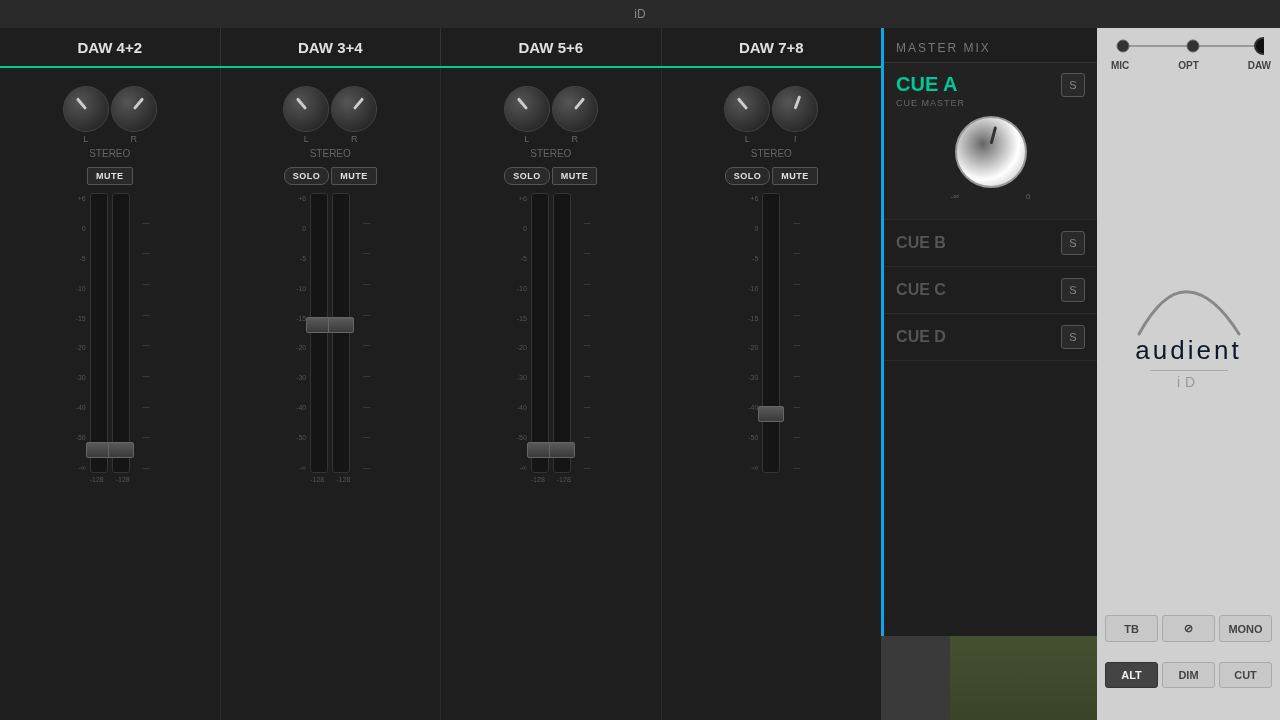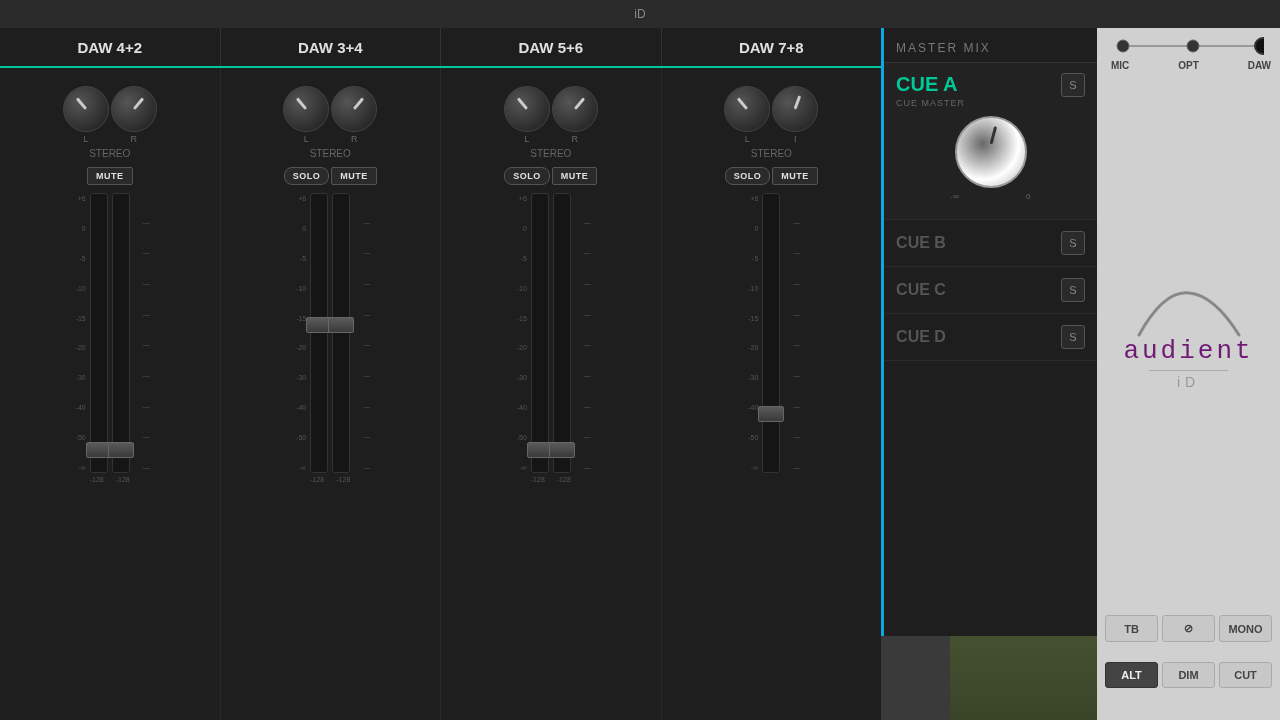--- a/index.html
+++ b/index.html
@@ -764,21 +764,21 @@
         <span style="color:#444;font-size:10px;font-weight:bold;">DAW</span>
       </div>
     </div>
 
     <div class="audient-logo-area">
       <div class="audient-logo">
         
         <svg width="130" height="55" viewBox="0 0 130 55">
           <path d="M 15,50 Q 40,5 65,8 Q 90,10 115,50" stroke="#888" stroke-width="3" fill="none" stroke-linecap="round"></path>
         </svg>
-        <div style="color:#701a75;font-size:26px;font-weight:300;letter-spacing:3px;margin-top:-8px;font-family:Liberation Mono, monospace;">audient</div>
+        <div style="color:#0f172a;font-size:26px;font-weight:300;letter-spacing:3px;margin-top:-8px;">audient</div>
         <div style="color:#999;font-size:14px;letter-spacing:5px;border-top:1px solid #aaa;margin-top:4px;padding-top:3px;width:60%;margin-left:auto;margin-right:auto;">iD</div>
       </div>
     </div>
 
     <div class="bottom-buttons">
 
       <div class="btn-row">
         <button class="ctrl-btn">TB</button>
         <button class="ctrl-btn">⊘</button>
         <button class="ctrl-btn">MONO</button>

